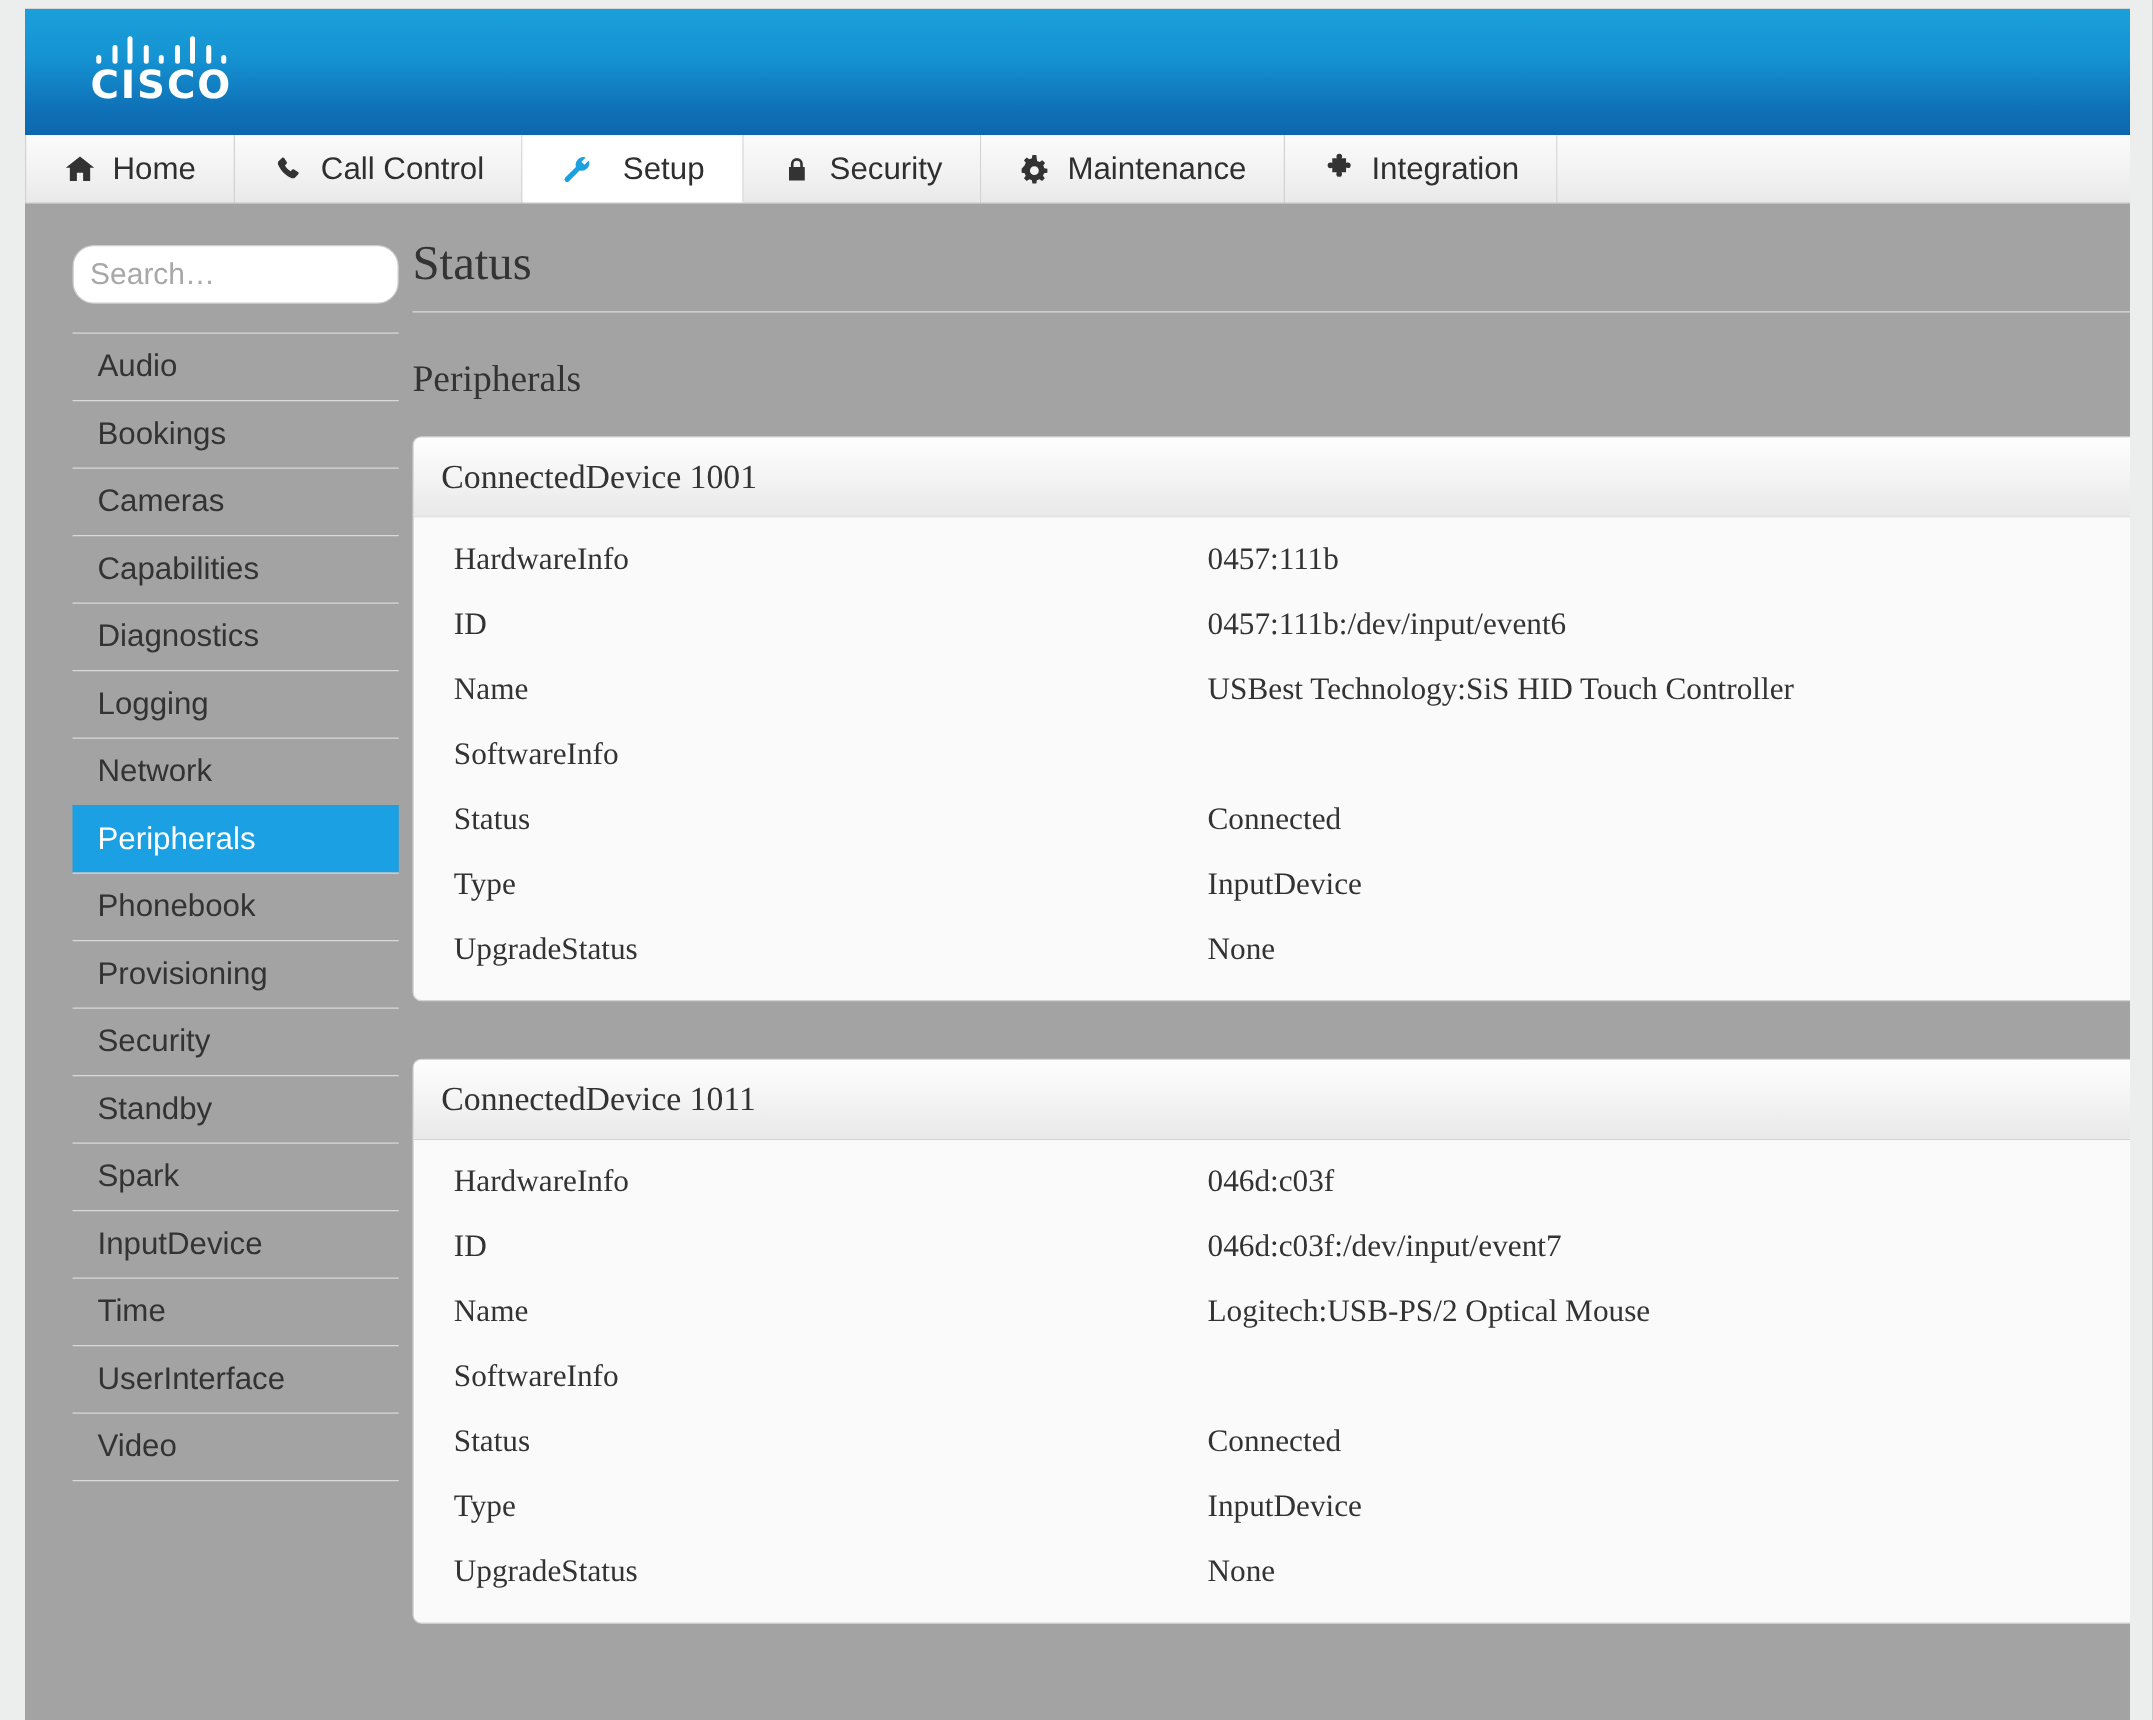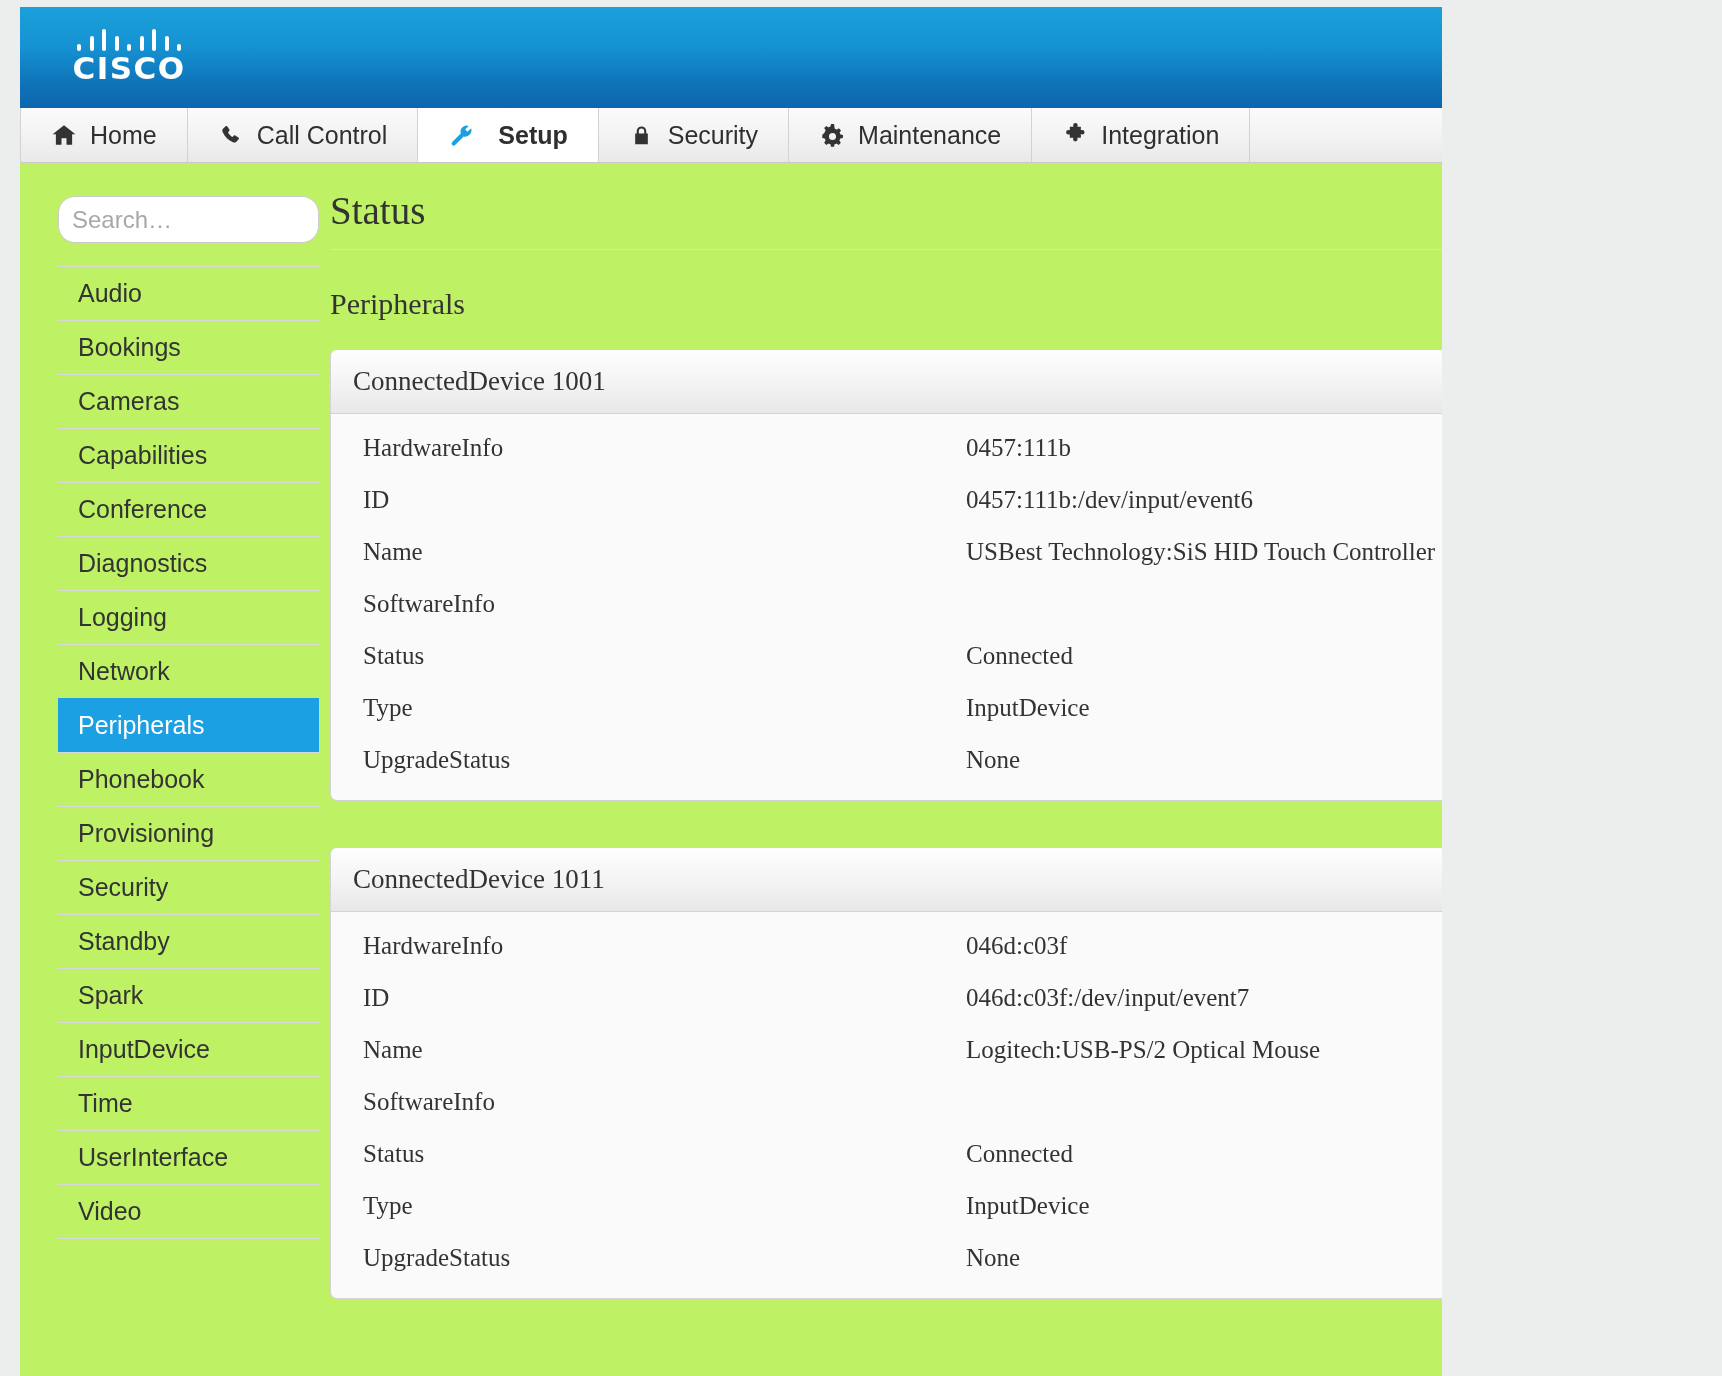--- a/index.html
+++ b/index.html
@@ -12,23 +12,23 @@
     background: #eceded;
     font-family: "Liberation Sans", sans-serif;
     overflow: hidden;
   }
 
   
   .app {
     position: absolute;
     left: 20px;
     top: 7px;
-    width: 1422px;
+    width: 1684px;
     height: 1369px;
-    background: #bef264;
+    background: #a3a3a3;
     overflow: hidden;
   }
 
   
   .brand-bar {
     height: 101px;
     background: linear-gradient(to bottom, #1ba0da 0%, #1593d2 38%, #0f72b8 78%, #0d66ad 100%);
     position: relative;
   }
   .cisco-logo {
@@ -84,21 +84,21 @@
     height: 100%;
     cursor: pointer;
     background: linear-gradient(to bottom, #fbfbfb 0%, #f2f2f2 55%, #e9e9e9 100%);
     white-space: nowrap;
   }
   .nav-tab:first-child {
     border-left: 1px solid #d2d2d2;
   }
   .nav-tab.active {
     background: #ffffff;
-    font-weight: bold;
+    font-weight: normal;
     gap: 24px;
   }
   .nav-tab .tab-icon {
     display: inline-flex;
     align-items: center;
     justify-content: center;
     width: 26px;
     height: 26px;
     color: #333;
   }
@@ -303,21 +303,20 @@
   <div class="content">
 
     <div class="sidebar">
       <input class="search-box" type="text" placeholder="Search…" style="">
 
       <ul class="side-list">
         <li class="side-item">Audio</li>
         <li class="side-item">Bookings</li>
         <li class="side-item">Cameras</li>
         <li class="side-item">Capabilities</li>
-        <li class="side-item">Conference</li>
         <li class="side-item">Diagnostics</li>
         <li class="side-item">Logging</li>
         <li class="side-item">Network</li>
         <li class="side-item selected">Peripherals</li>
         <li class="side-item">Phonebook</li>
         <li class="side-item">Provisioning</li>
         <li class="side-item">Security</li>
         <li class="side-item">Standby</li>
         <li class="side-item">Spark</li>
         <li class="side-item">InputDevice</li>

